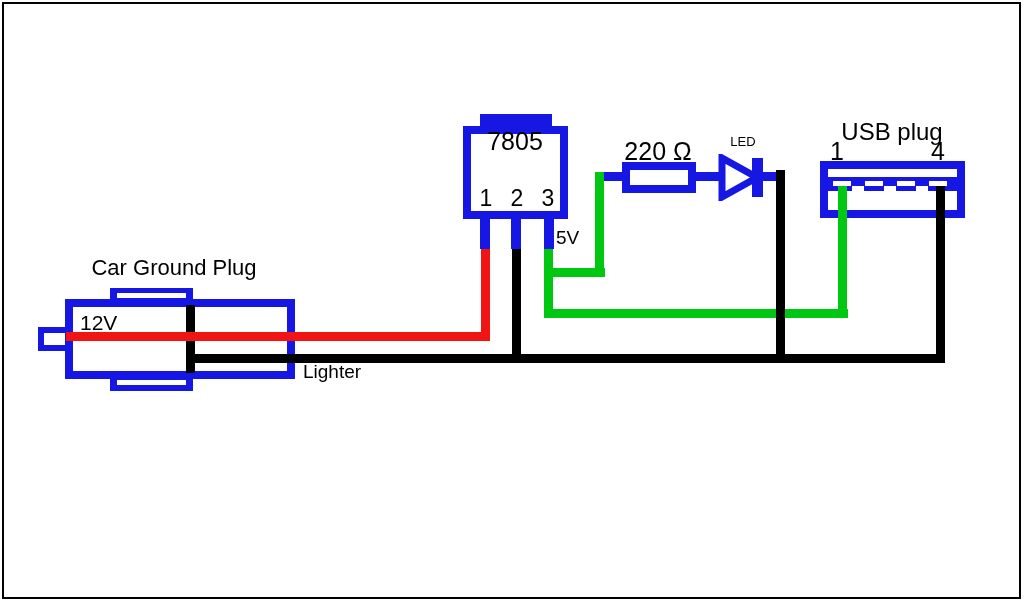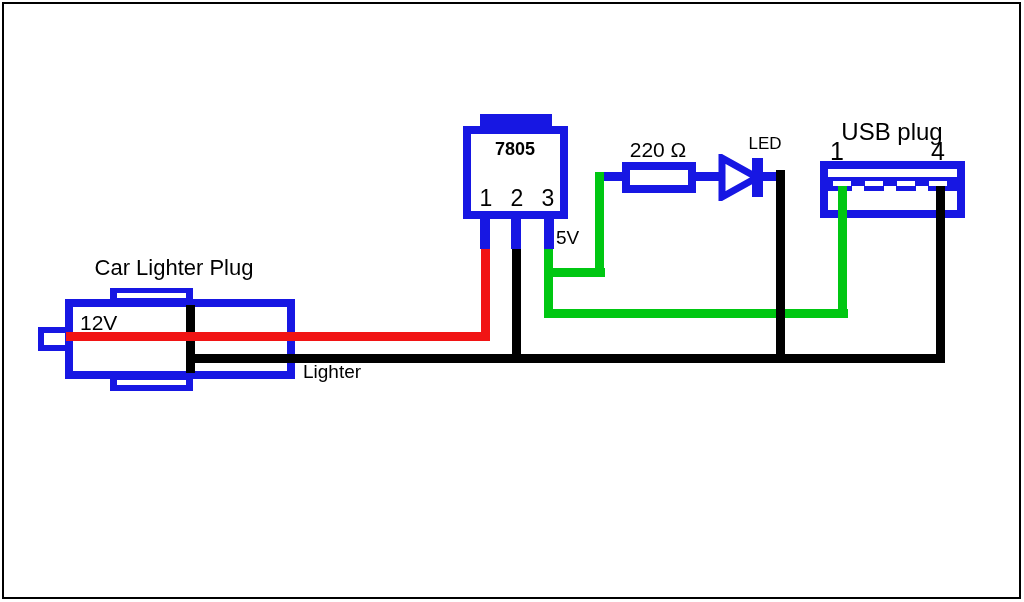--- a/index.html
+++ b/index.html
@@ -89,30 +89,30 @@
 
   <div class="wire-black" style="left:186px; top:305px; width:9px; height:68px;"></div>
   <div class="wire-black" style="left:186px; top:354px; width:759px; height:9px;"></div>
   <div class="wire-black" style="left:512px; top:249px; width:9px; height:114px;"></div>
   <div class="wire-black" style="left:776px; top:170px; width:9px; height:193px;"></div>
   <div class="wire-black" style="left:936px; top:186px; width:9px; height:177px;"></div>
 
   <div class="wire-red" style="left:66px; top:332px; width:424px; height:9px;"></div>
   <div class="wire-red" style="left:481px; top:249px; width:9px; height:92px;"></div>
 
-  <div class="lbl ctr" style="left:174px; top:256px; font-size:22px;">Car Lighter Plug</div>
+  <div class="lbl ctr" style="left:174px; top:256px; font-size:22px;">Car Ground Plug</div>
   <div class="lbl" style="left:80px; top:311px; font-size:21px;">12V</div>
   <div class="lbl" style="left:303px; top:362px; font-size:19px;">Lighter</div>
 
-  <div class="lbl ctr" style="left:515px; top:140px; font-size:18px;font-weight:bold;">7805</div>
+  <div class="lbl ctr" style="left:515px; top:128px; font-size:25px;">7805</div>
   <div class="lbl ctr" style="left:486px; top:186px; font-size:23px;">1</div>
   <div class="lbl ctr" style="left:517px; top:186px; font-size:23px;">2</div>
   <div class="lbl ctr" style="left:548px; top:186px; font-size:23px;">3</div>
   <div class="lbl" style="left:556px; top:228px; font-size:19px;">5V</div>
 
-  <div class="lbl ctr" style="left:658px; top:138px; font-size:21px;">220 Ω</div>
-  <div class="lbl ctr" style="left:743px; top:135px; font-size:17px;margin-left:22px;">LED</div>
+  <div class="lbl ctr" style="left:658px; top:138px; font-size:25px;">220 Ω</div>
+  <div class="lbl ctr" style="left:743px; top:135px; font-size:13px;">LED</div>
 
   <div class="lbl ctr" style="left:892px; top:119px; font-size:24px;">USB plug</div>
   <div class="lbl ctr" style="left:837px; top:138px; font-size:25px;">1</div>
   <div class="lbl ctr" style="left:938px; top:138px; font-size:25px;">4</div>
 
 </div>
 
 </body></html>

